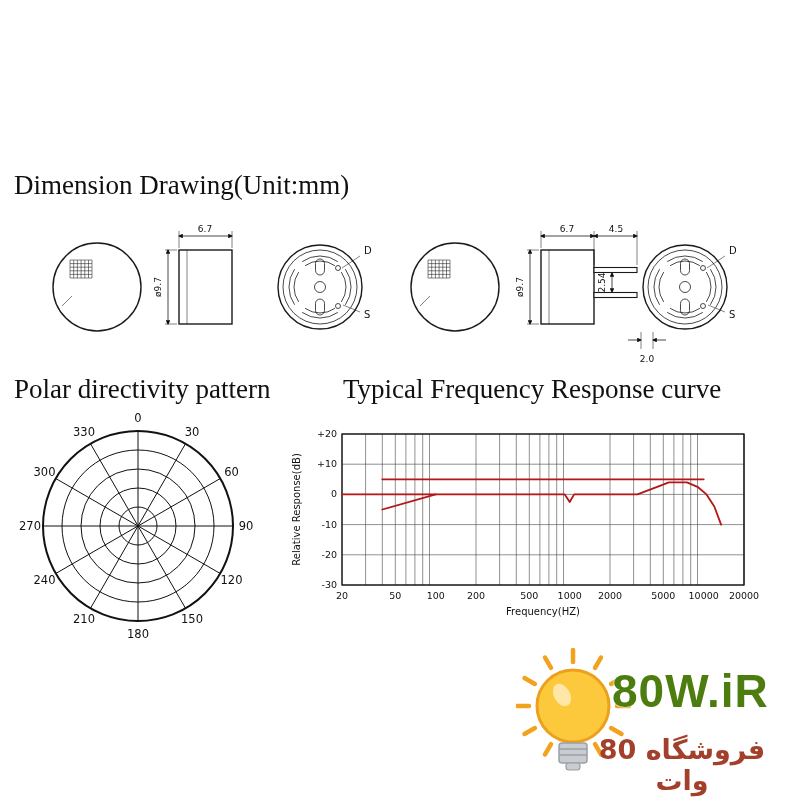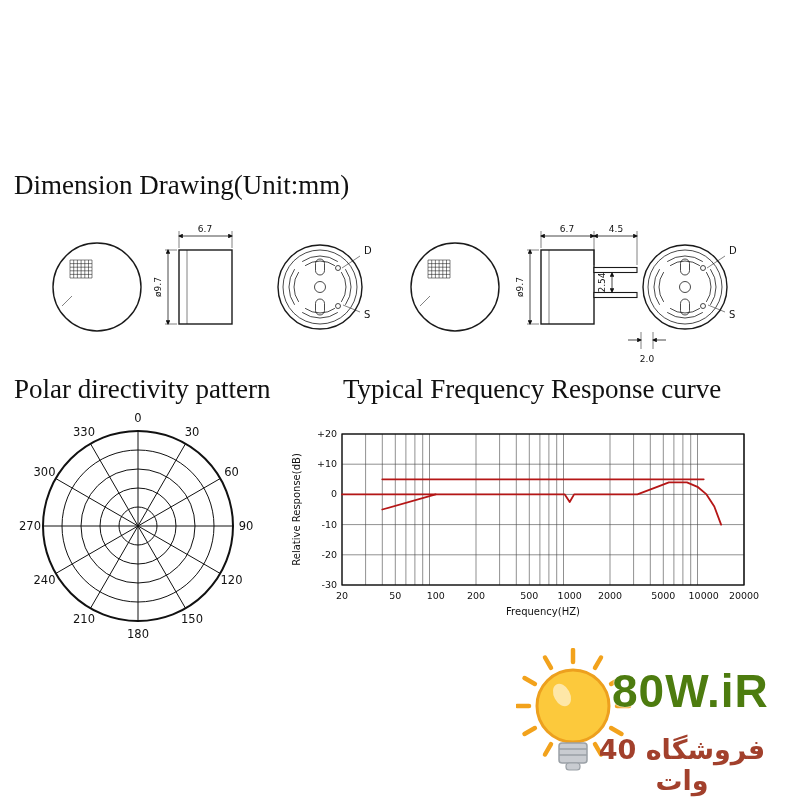--- a/index.html
+++ b/index.html
@@ -232,16 +232,16 @@
       <circle cx="57" cy="58" r="36" fill="#fcc93c" stroke="#eda01e" stroke-width="3"></circle>
       <ellipse cx="46" cy="47" rx="8" ry="12" transform="rotate(-28 46 47)" fill="#ffffff" opacity="0.55"></ellipse>
       <g>
         <rect x="43" y="95" width="28" height="20" rx="3" fill="#c9ccd1" stroke="#9aa0a6" stroke-width="1.5"></rect>
         <line x1="43" y1="101" x2="71" y2="101" stroke="#9aa0a6" stroke-width="1.5"></line>
         <line x1="43" y1="107" x2="71" y2="107" stroke="#9aa0a6" stroke-width="1.5"></line>
         <rect x="50" y="115" width="14" height="7" rx="3" fill="#c9ccd1" stroke="#9aa0a6" stroke-width="1.2"></rect>
       </g>
     </svg>
     <div class="brand">80W.iR</div>
-    <div class="caption">فروشگاه 40 وات</div>
+    <div class="caption">فروشگاه 80 وات</div>
   </div>
 
 </div>
 
 </body></html>

